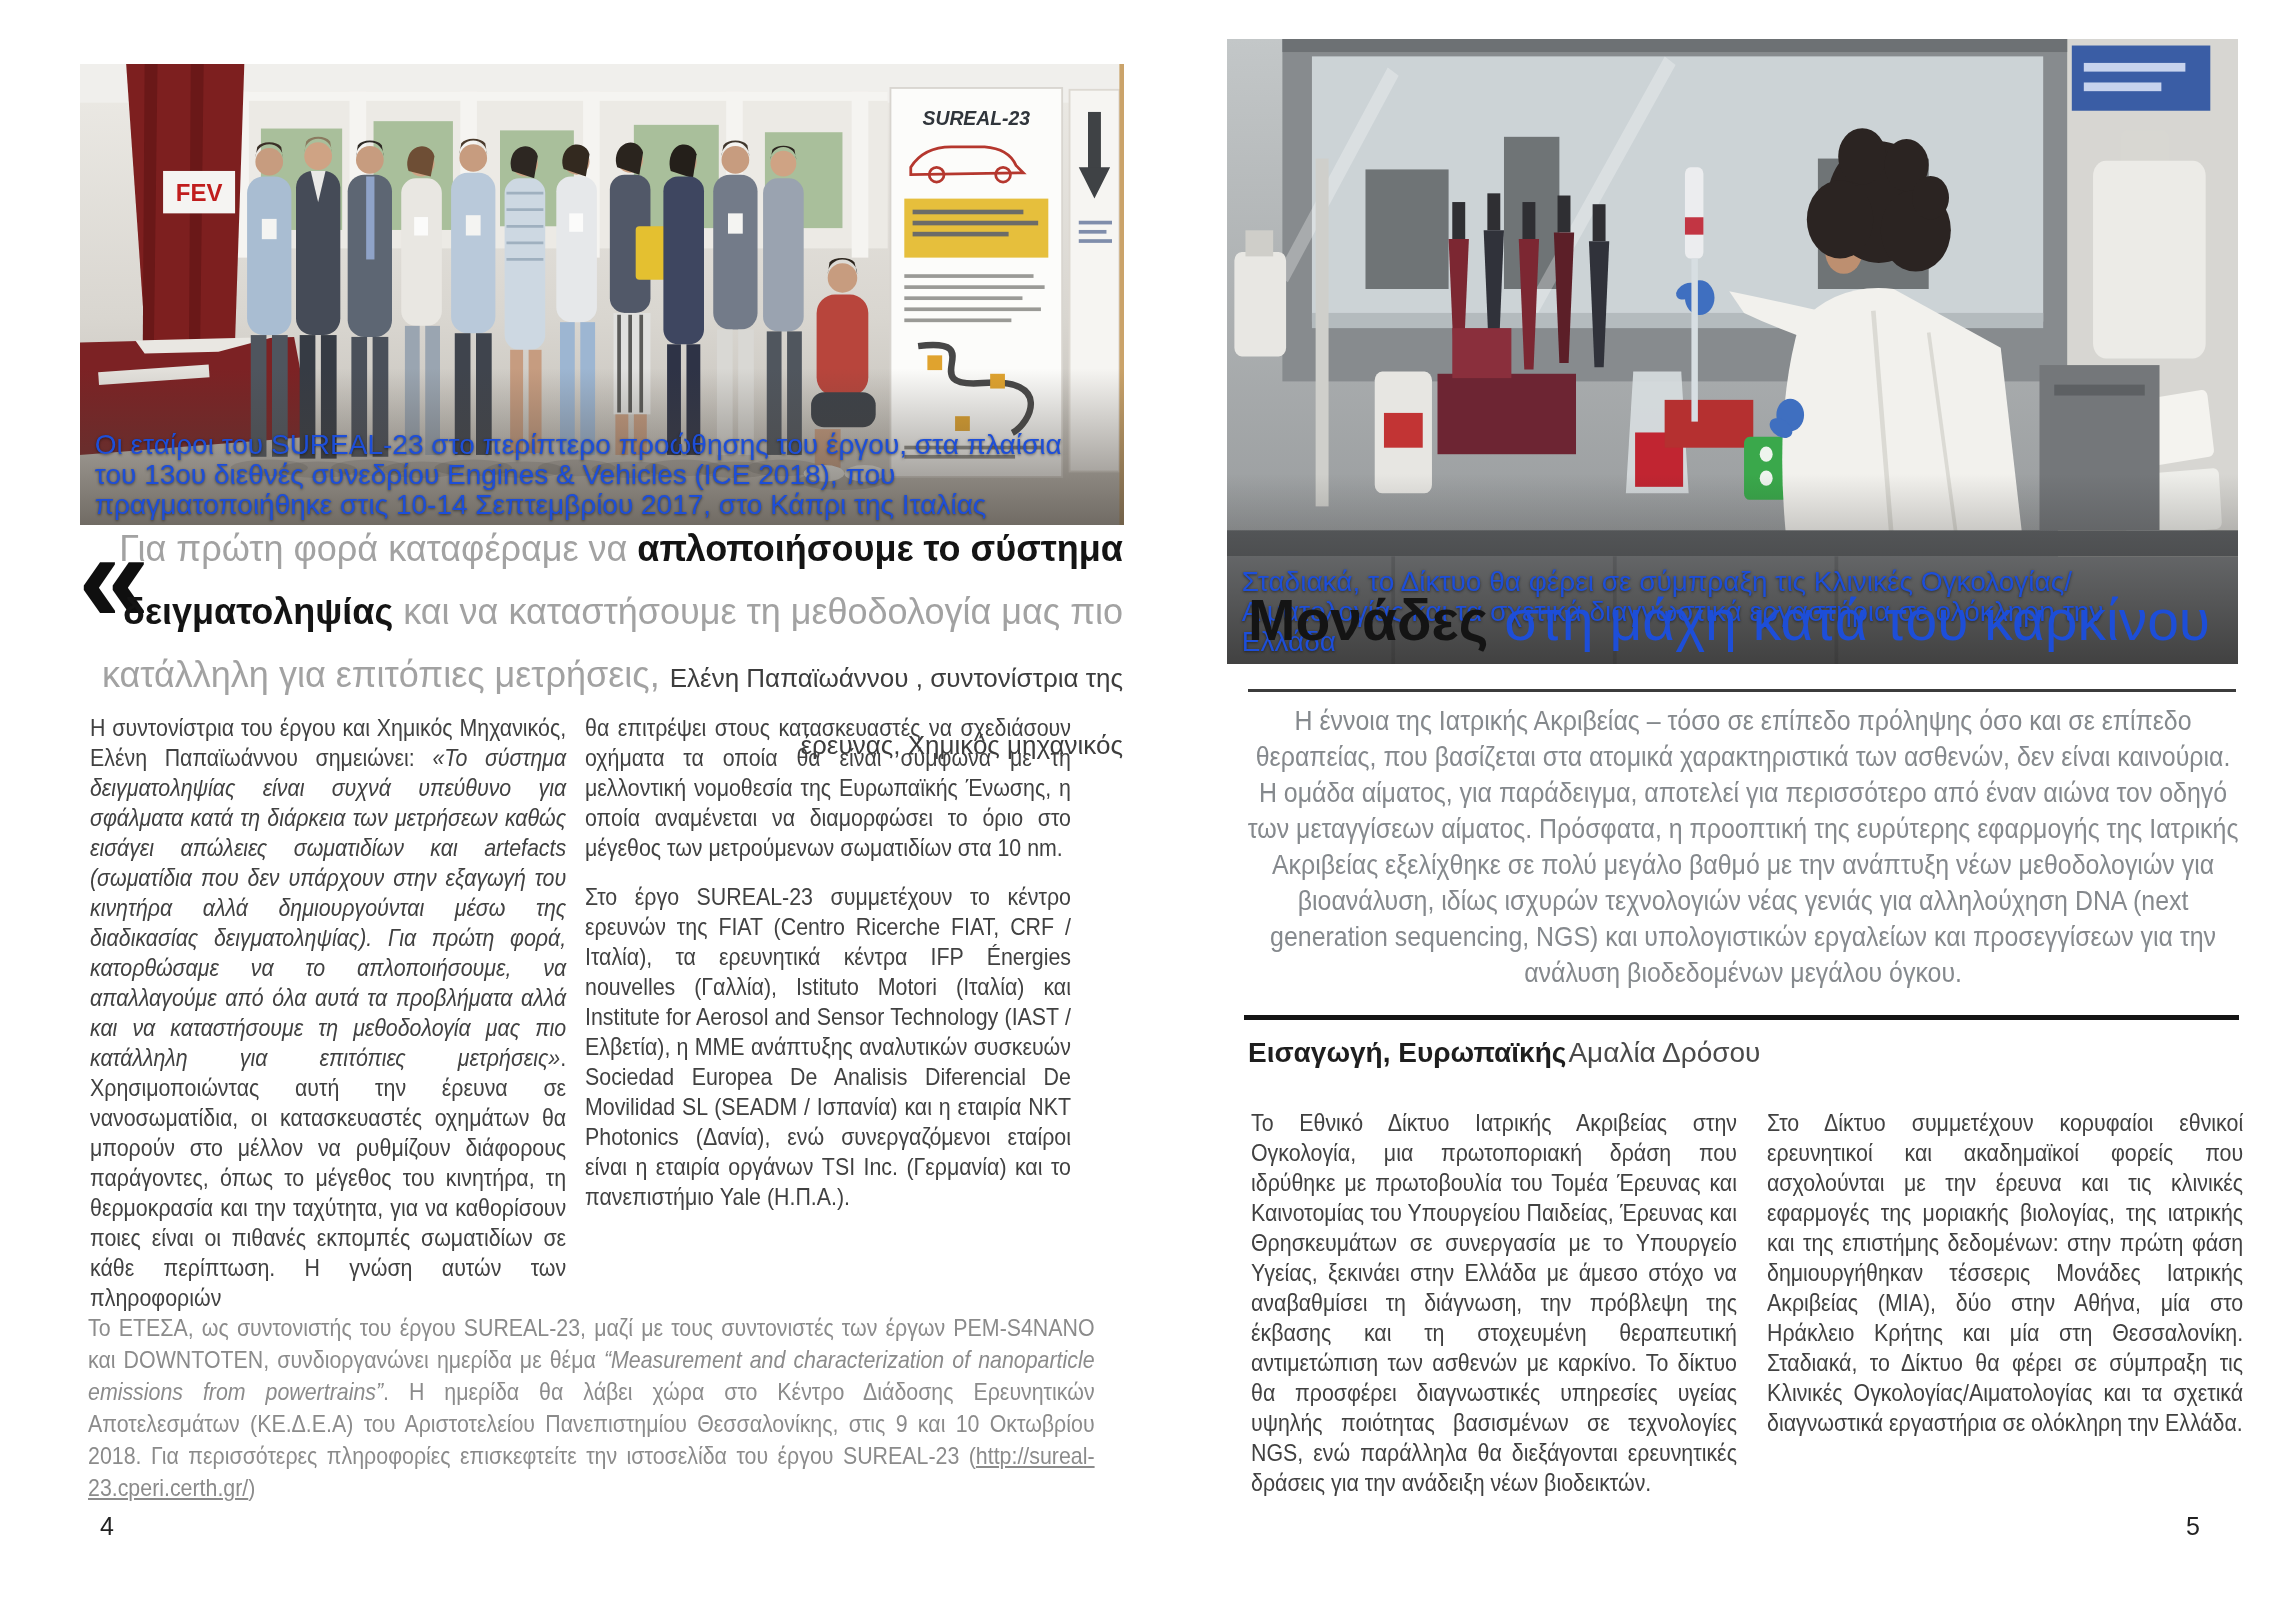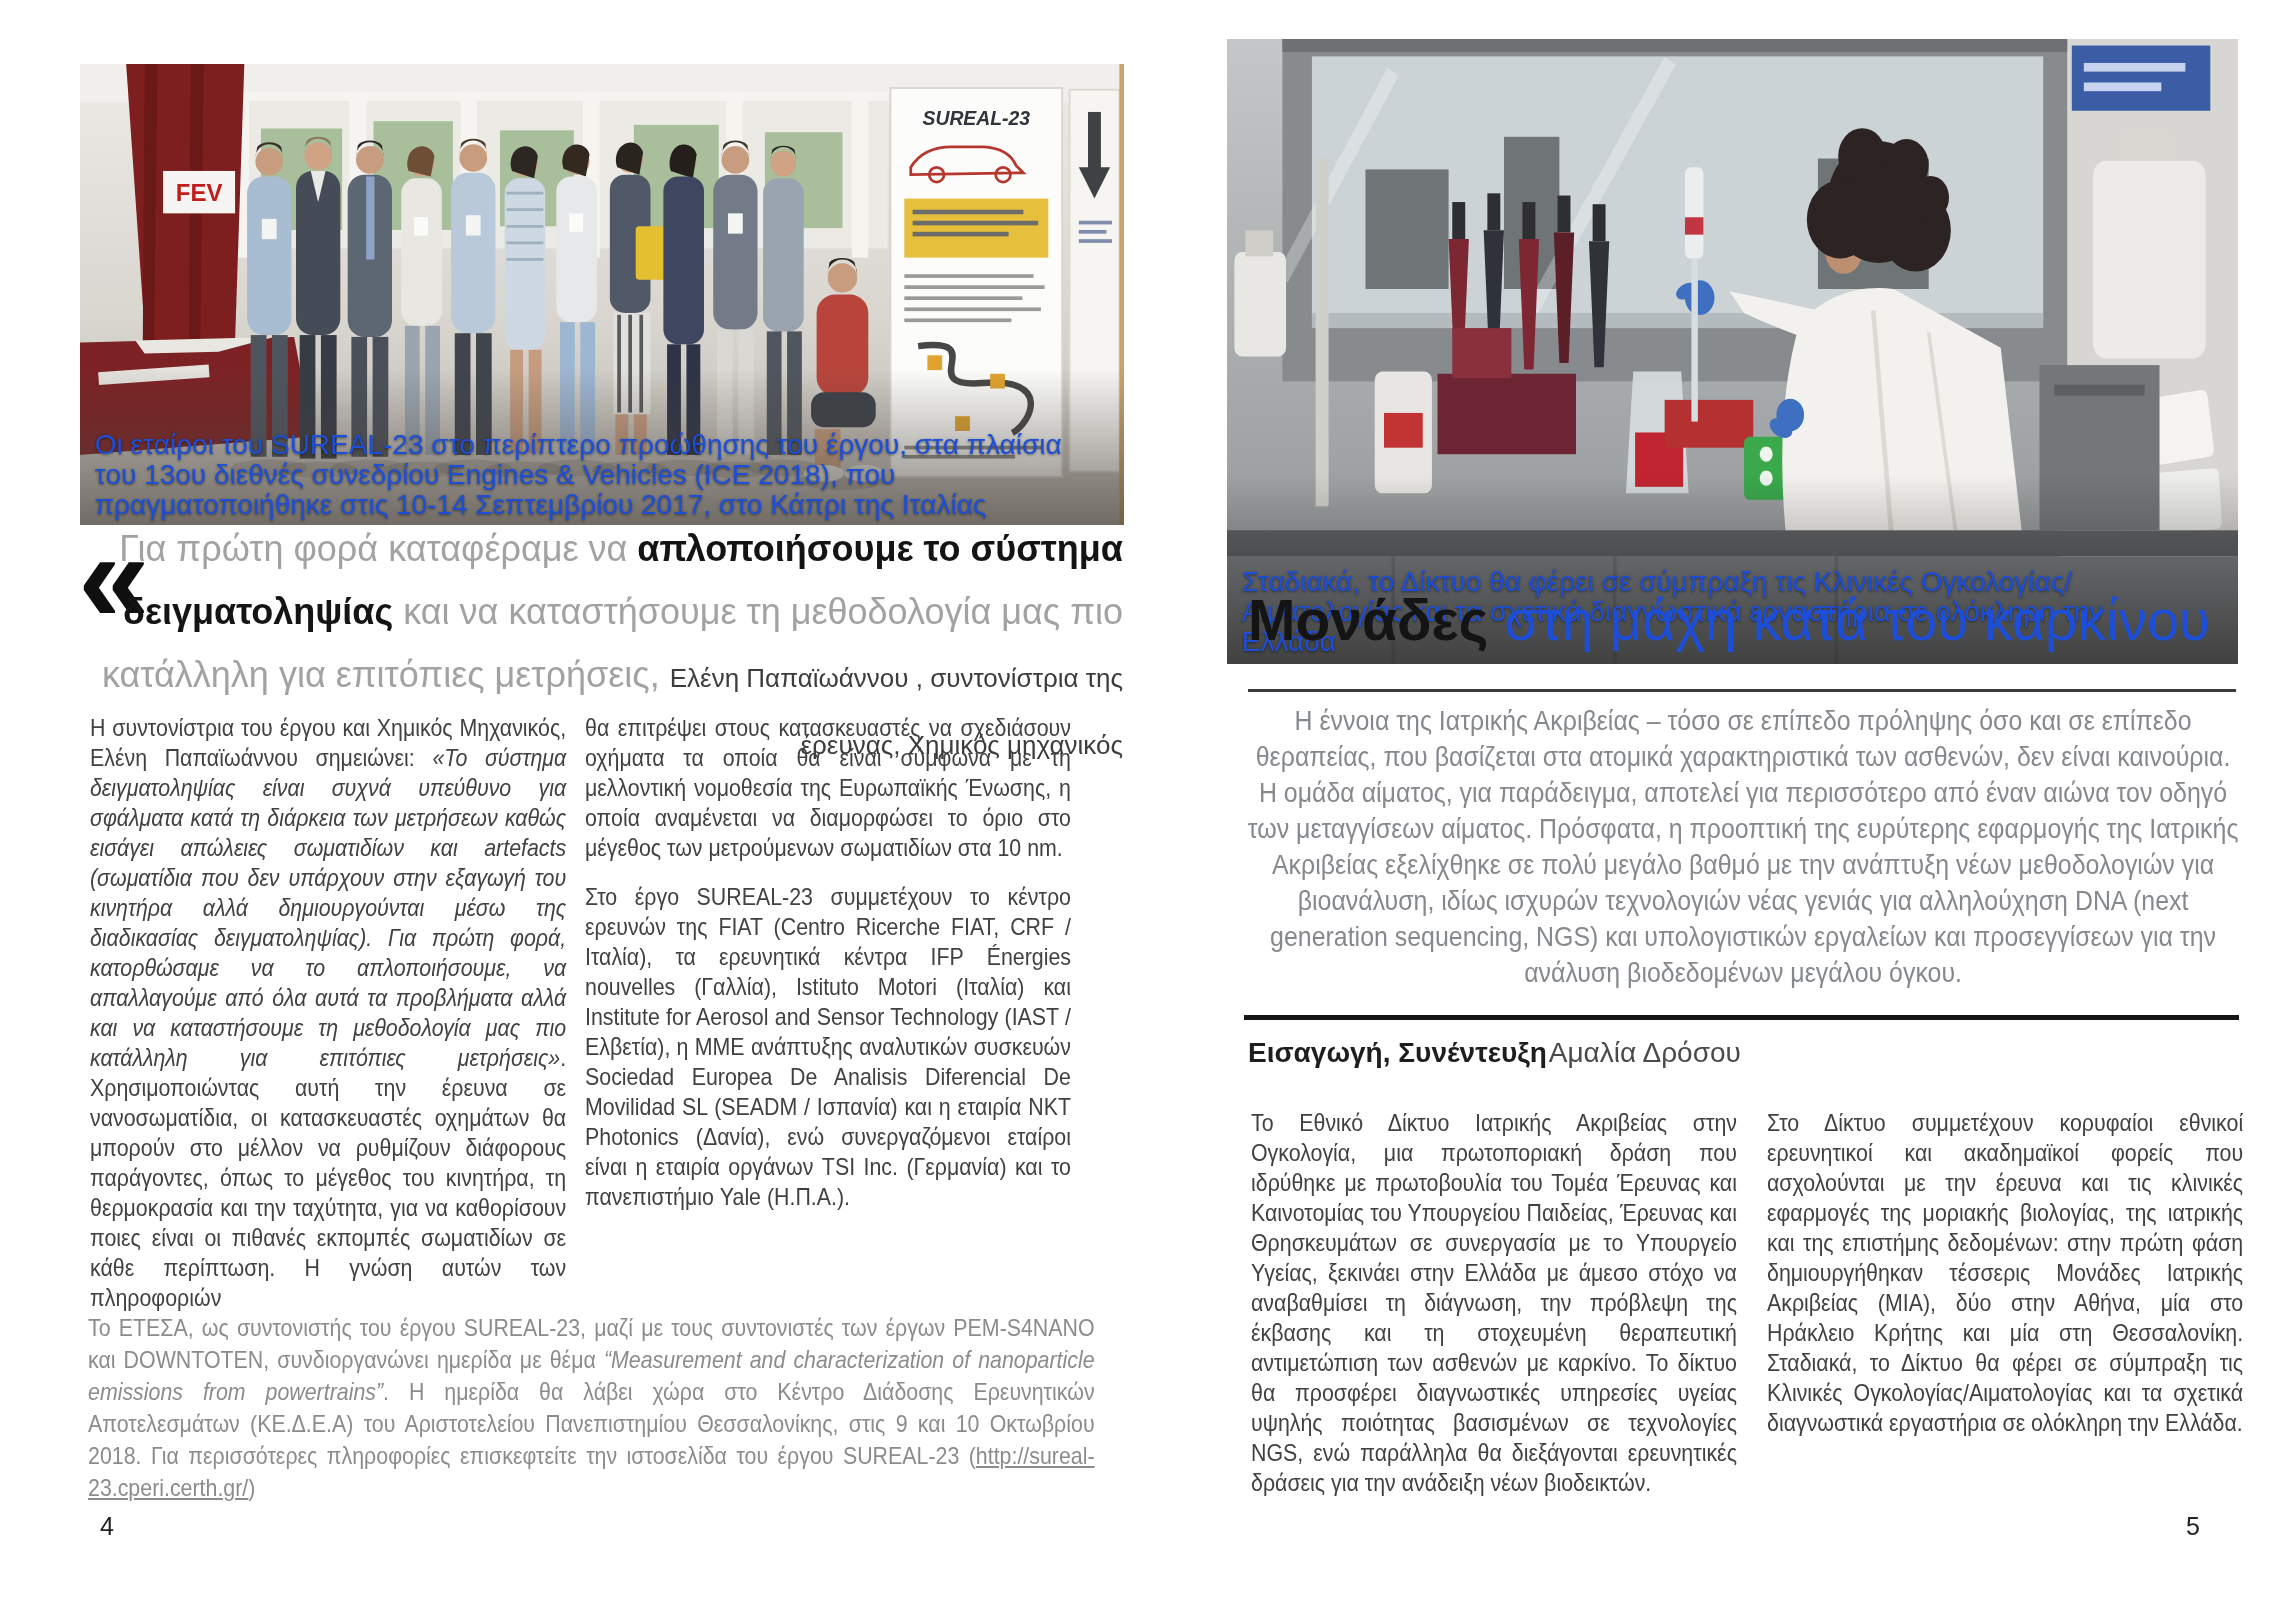--- a/index.html
+++ b/index.html
@@ -464,21 +464,21 @@
 
   <div id="headline">
     <span class="h-bold">Μονάδες</span><span class="h-light"> στη μάχη κατά του καρκίνου</span>
   </div>
   <div id="rule-thin"></div>
 
   <div id="intro">Η έννοια της Ιατρικής Ακριβείας – τόσο σε επίπεδο πρόληψης όσο και σε επίπεδο θεραπείας, που βασίζεται στα ατομικά χαρακτηριστικά των ασθενών, δεν είναι καινούρια. Η ομάδα αίματος, για παράδειγμα, αποτελεί για περισσότερο από έναν αιώνα τον οδηγό των μεταγγίσεων αίματος. Πρόσφατα, η προοπτική της ευρύτερης εφαρμογής της Ιατρικής Ακριβείας εξελίχθηκε σε πολύ μεγάλο βαθμό με την ανάπτυξη νέων μεθοδολογιών για βιοανάλυση, ιδίως ισχυρών τεχνολογιών νέας γενιάς για αλληλούχηση DNA (next generation sequencing, NGS) και υπολογιστικών εργαλείων και προσεγγίσεων για την ανάλυση βιοδεδομένων μεγάλου όγκου.</div>
 
   <div id="rule-thick"></div>
   <div id="byline">
-    <span class="by-bold">Εισαγωγή, Συνέντευξη</span><span class="by-name">Αμαλία Δρόσου</span>
+    <span class="by-bold">Εισαγωγή, Ευρωπαϊκής</span><span class="by-name">Αμαλία Δρόσου</span>
   </div>
 
   <div class="body-col" id="r-col1">
     <p>Το Εθνικό Δίκτυο Ιατρικής Ακριβείας στην Ογκολογία, μια πρωτοποριακή δράση που ιδρύθηκε με πρωτοβουλία του Τομέα Έρευνας και Καινοτομίας του Υπουργείου Παιδείας, Έρευνας και Θρησκευμάτων σε συνεργασία με το Υπουργείο Υγείας, ξεκινάει στην Ελλάδα με άμεσο στόχο να αναβαθμίσει τη διάγνωση, την πρόβλεψη της έκβασης και τη στοχευμένη θεραπευτική αντιμετώπιση των ασθενών με καρκίνο. Το δίκτυο θα προσφέρει διαγνωστικές υπηρεσίες υγείας υψηλής ποιότητας βασισμένων σε τεχνολογίες NGS, ενώ παράλληλα θα διεξάγονται ερευνητικές δράσεις για την ανάδειξη νέων βιοδεικτών.</p>
   </div>
   <div class="body-col" id="r-col2">
     <p>Στο Δίκτυο συμμετέχουν κορυφαίοι εθνικοί ερευνητικοί και ακαδημαϊκοί φορείς που ασχολούνται με την έρευνα και τις κλινικές εφαρμογές της μοριακής βιολογίας, της ιατρικής και της επιστήμης δεδομένων: στην πρώτη φάση δημιουργήθηκαν τέσσερις Μονάδες Ιατρικής Ακριβείας (ΜΙΑ), δύο στην Αθήνα, μία στο Ηράκλειο Κρήτης και μία στη Θεσσαλονίκη. Σταδιακά, το Δίκτυο θα φέρει σε σύμπραξη τις Κλινικές Ογκολογίας/Αιματολογίας και τα σχετικά διαγνωστικά εργαστήρια σε ολόκληρη την Ελλάδα.</p>
   </div>
 
   <div class="page-num" id="page-num-right">5</div>

